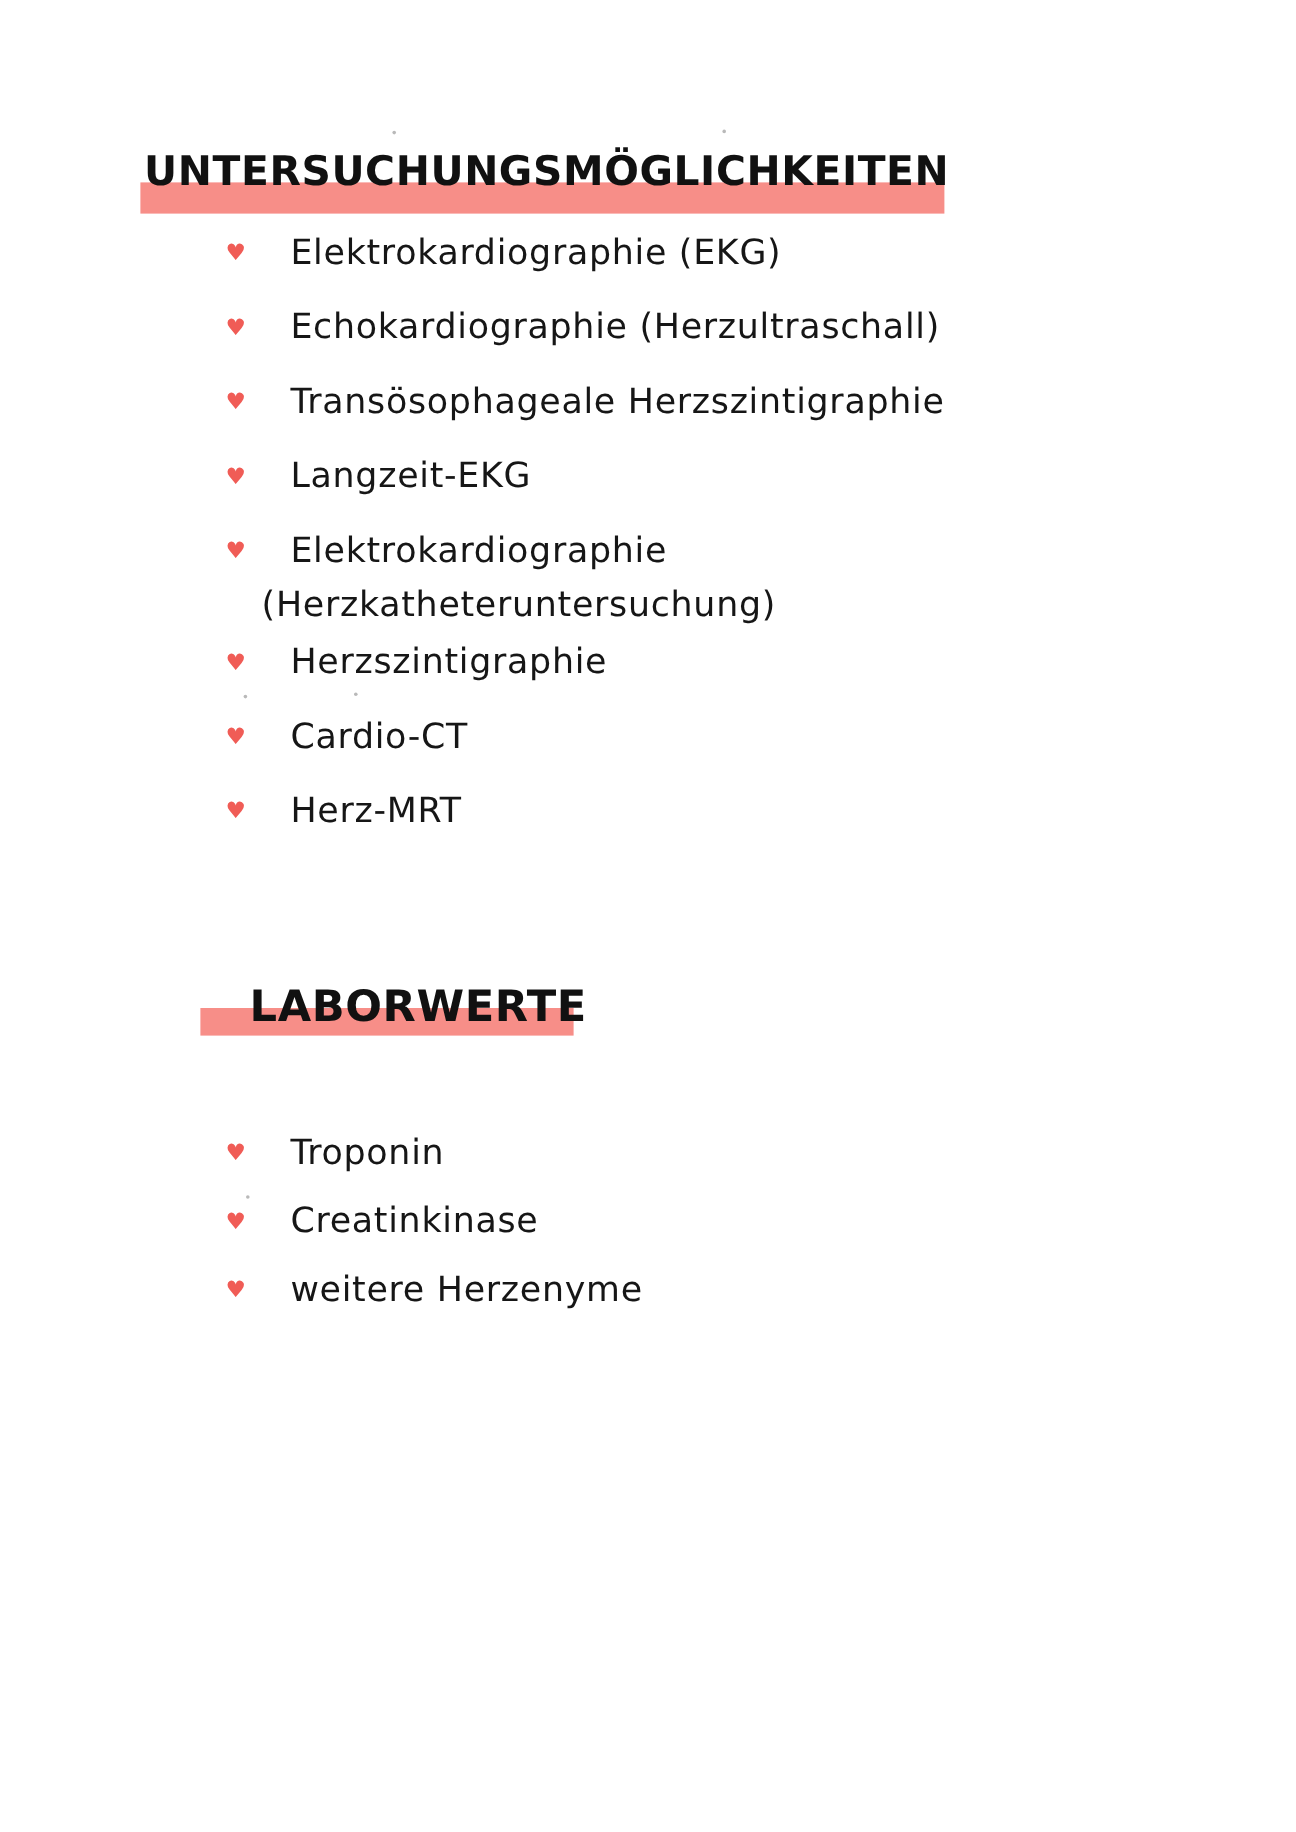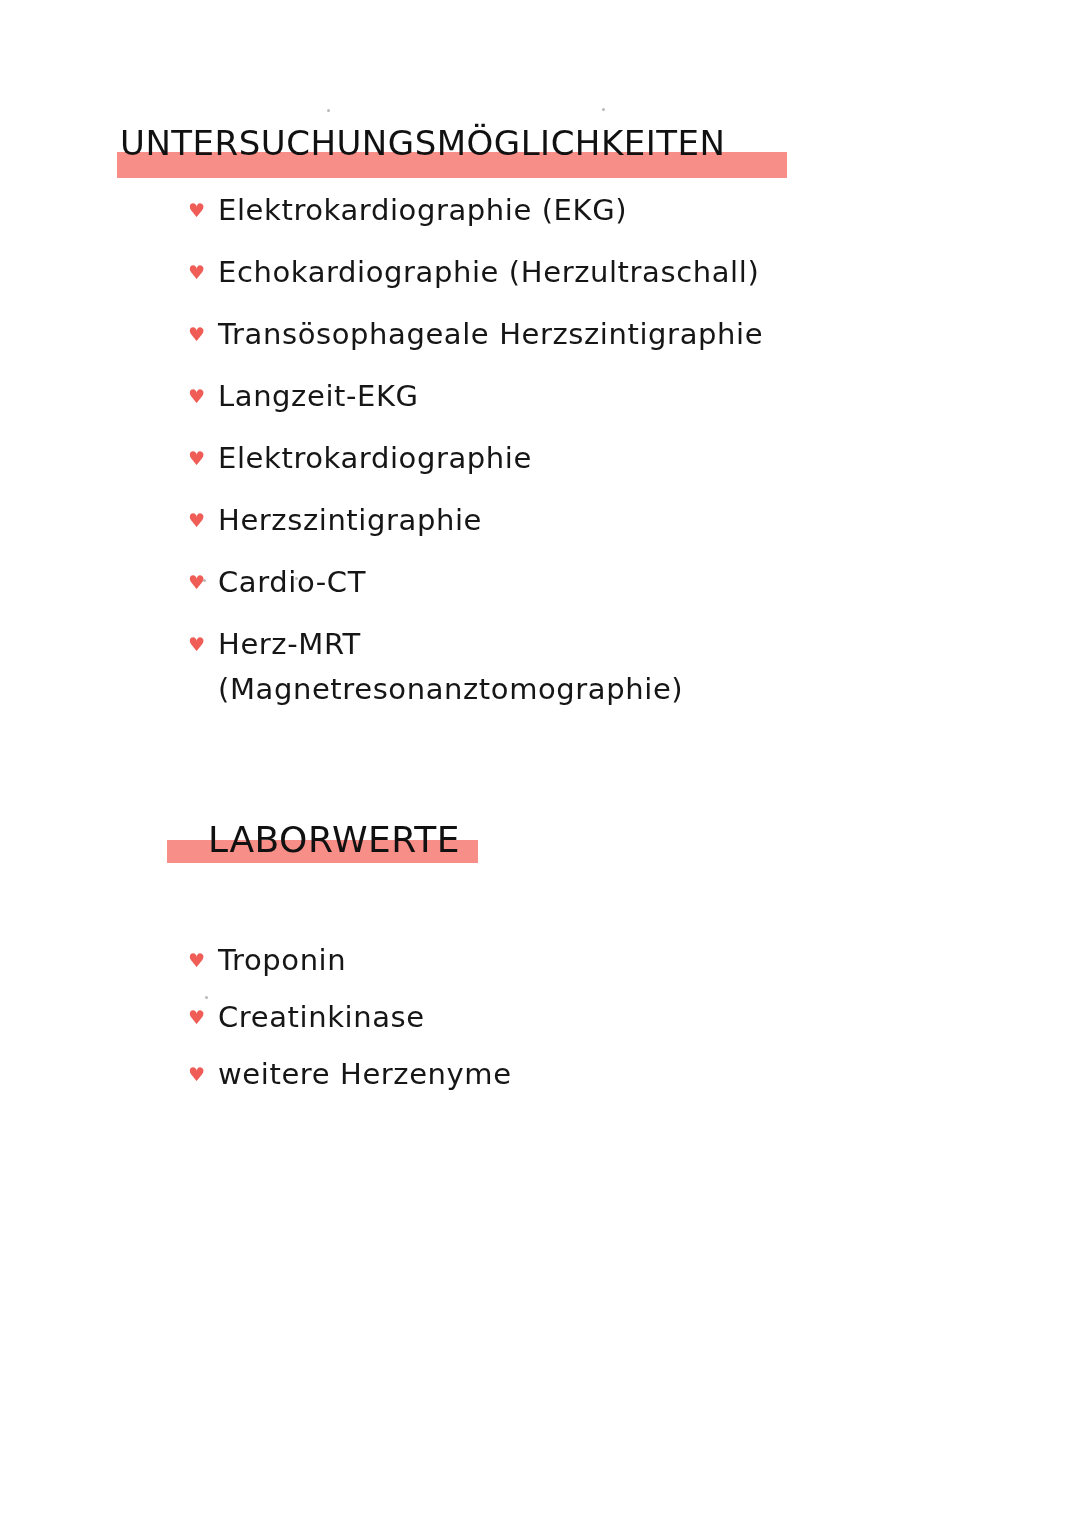--- a/index.html
+++ b/index.html
@@ -28,21 +28,21 @@
   }
   .heading-bar {
     position: absolute;
     background: #F78E88;
     z-index: 1;
   }
   .heading-text {
     position: relative;
     z-index: 2;
     font-family: "DejaVu Sans", sans-serif;
-    font-weight: 400;
+    font-weight: 700;
     color: #111111;
     white-space: nowrap;
     letter-spacing: 0.5px;
     line-height: 1;
     font-variant: small-caps;
     text-transform: lowercase;
   }
 
   #heading-main {
     left: 117px;
@@ -114,20 +114,21 @@
     top: -3px;
   }
   .item-text {
     flex: 1 1 auto;
     font-family: "DejaVu Sans", sans-serif;
     font-size: 29px;
     line-height: 1.08;
     color: #161616;
     letter-spacing: 0.6px;
     white-space: nowrap;
+    margin-left: 24px;
   }
   .item-subtext {
     margin-left: 30px;
     margin-top: 14px;
     font-family: "DejaVu Sans", sans-serif;
     font-size: 29px;
     line-height: 1.08;
     color: #161616;
     letter-spacing: 0.6px;
     white-space: nowrap;
@@ -185,20 +186,21 @@
         <span class="heart-icon">♥</span>
         <span class="item-text">Langzeit-EKG</span>
       </div>
     </li>
 
     <li class="list-item">
       <div class="bullet-row">
         <span class="heart-icon">♥</span>
         <span class="item-text">Elektrokardiographie</span>
       </div>
+      <div class="item-subtext">(Herzkatheteruntersuchung)</div>
     </li>
 
     <li class="list-item">
       <div class="bullet-row">
         <span class="heart-icon">♥</span>
         <span class="item-text">Herzszintigraphie</span>
       </div>
     </li>
 
     <li class="list-item">
@@ -206,21 +208,20 @@
         <span class="heart-icon">♥</span>
         <span class="item-text">Cardio-CT</span>
       </div>
     </li>
 
     <li class="list-item">
       <div class="bullet-row">
         <span class="heart-icon">♥</span>
         <span class="item-text">Herz-MRT</span>
       </div>
-      <div class="item-subtext">(Magnetresonanztomographie)</div>
     </li>
 
   </ul>
 
   <div class="heading-block" id="heading-lab">
     <div class="heading-bar"></div>
     <span class="heading-text">Laborwerte</span>
   </div>
 
   <ul class="bullet-list" id="list-laborwerte">

